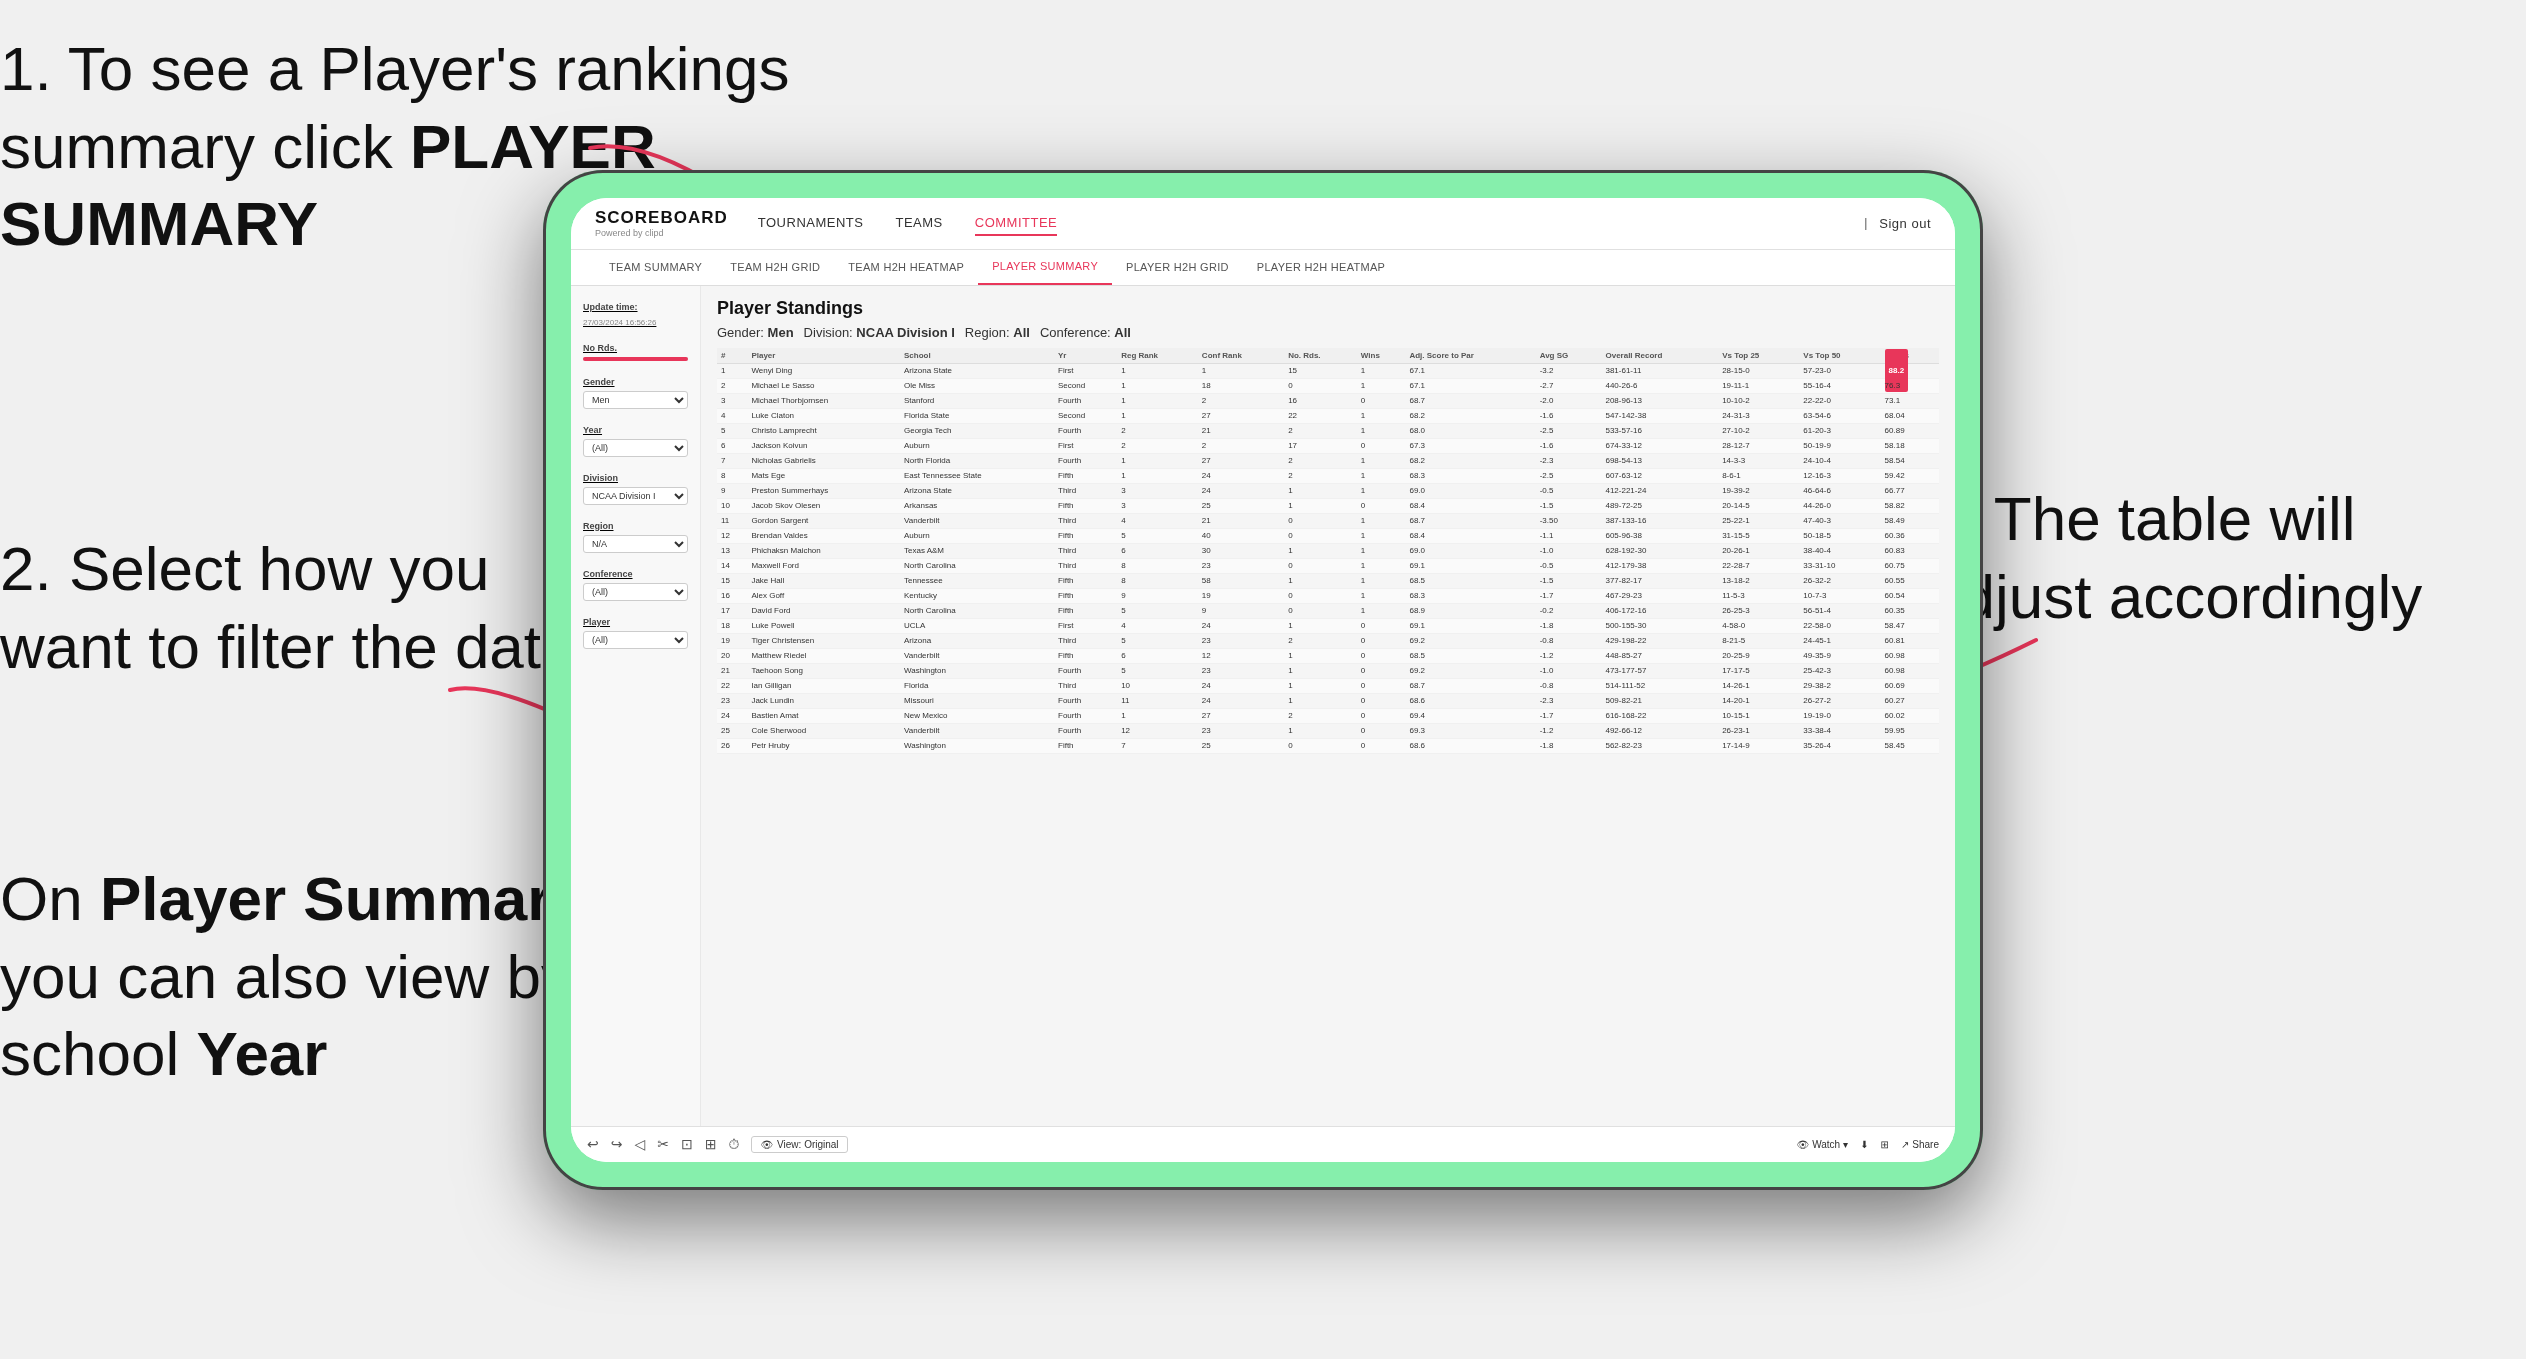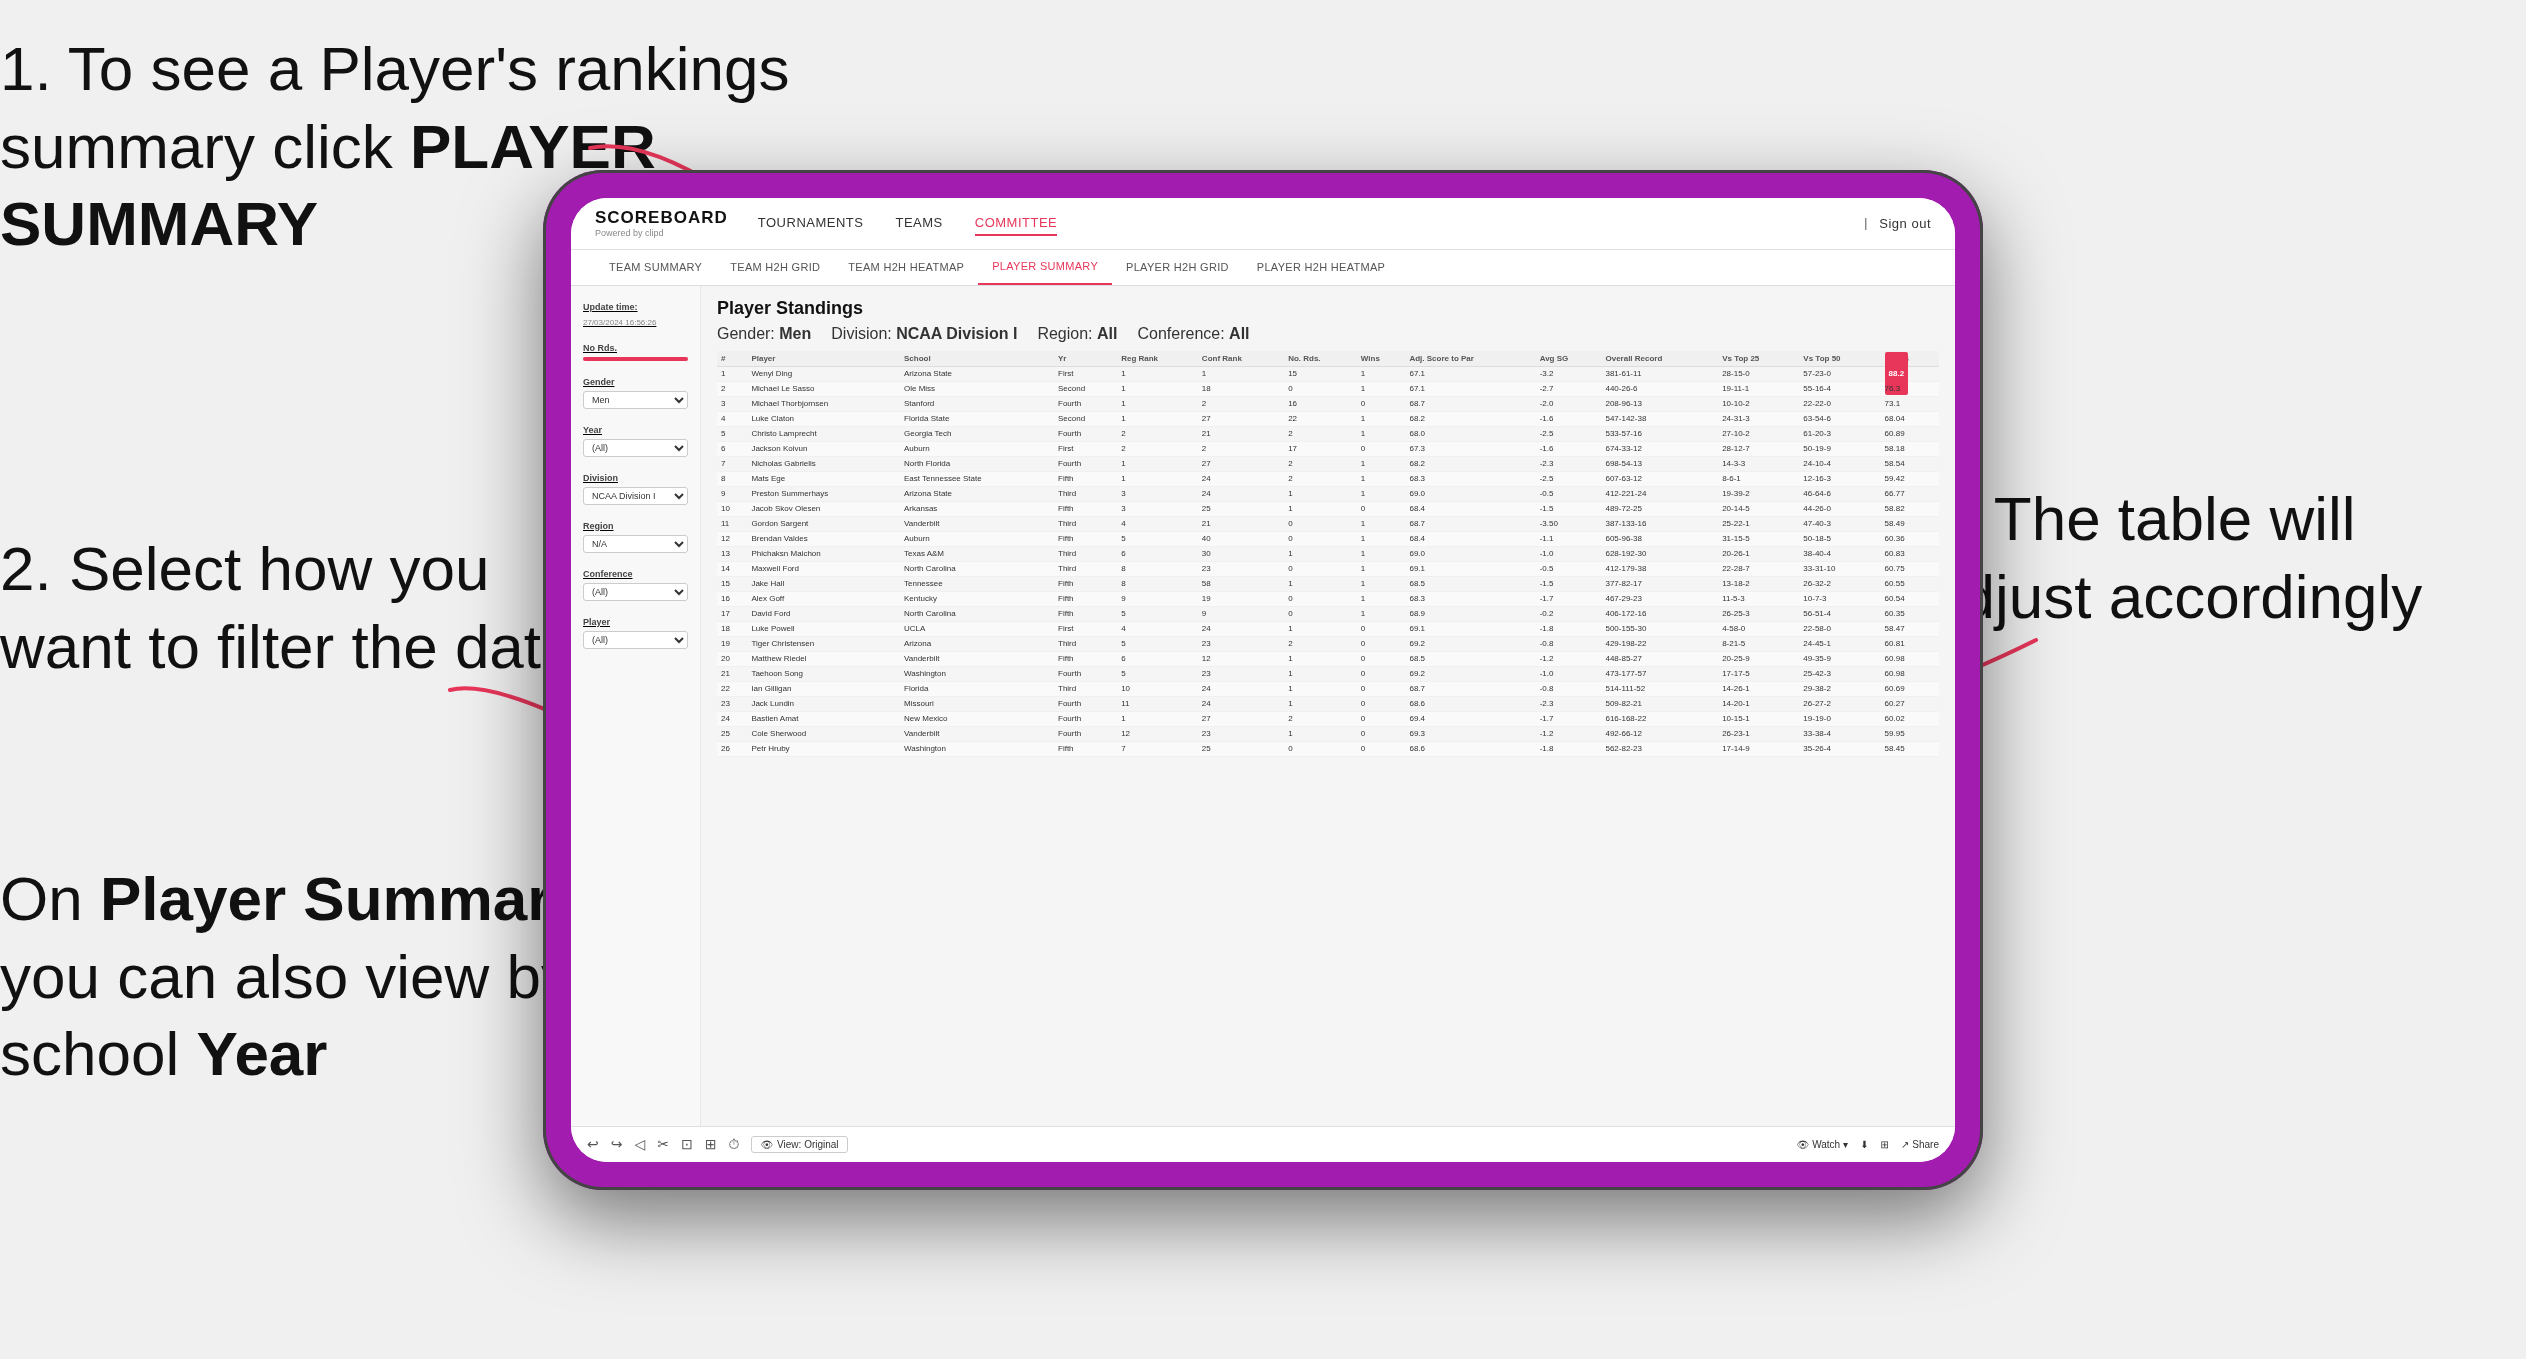--- a/index.html
+++ b/index.html
@@ -65,21 +65,21 @@
       top: 50%;
       transform: translate(-50%, -50%);
       width: 1440px;
       height: 1020px;
     }
 
     
     .tablet-frame {
       width: 100%;
       height: 100%;
-      background: #a21caf;
+      background: #86efac;
       border-radius: 60px;
       padding: 28px;
       box-shadow: 0 30px 80px rgba(0,0,0,0.5), inset 0 0 0 3px #444;
       position: relative;
     }
 
     
     .tablet-screen {
       width: 100%;
       height: 100%;
@@ -237,22 +237,22 @@
       margin-bottom: 8px;
     }
     .standings-title {
       font-size: 18px;
       font-weight: 700;
       color: #111;
       margin-bottom: 6px;
     }
     .standings-filters {
       display: flex;
-      gap: 20px;
-      font-size: 16px;
+      gap: 10px;
+      font-size: 13px;
       color: #333;
     }
 
     
     .standings-table {
       width: 100%;
       border-collapse: collapse;
       font-size: 8.5px;
     }
     .standings-table th {

